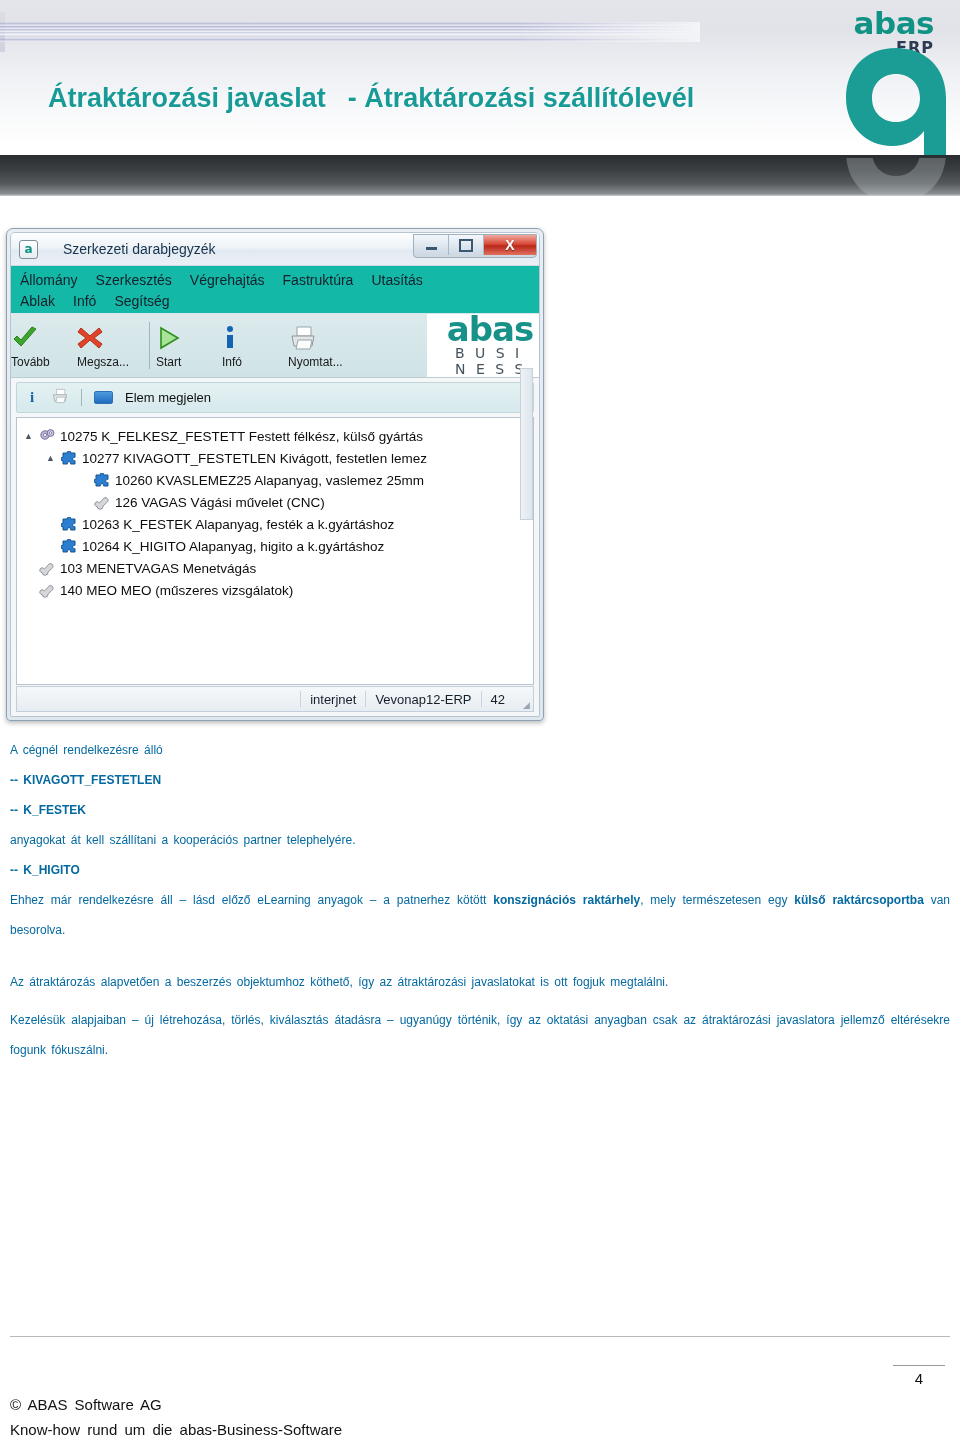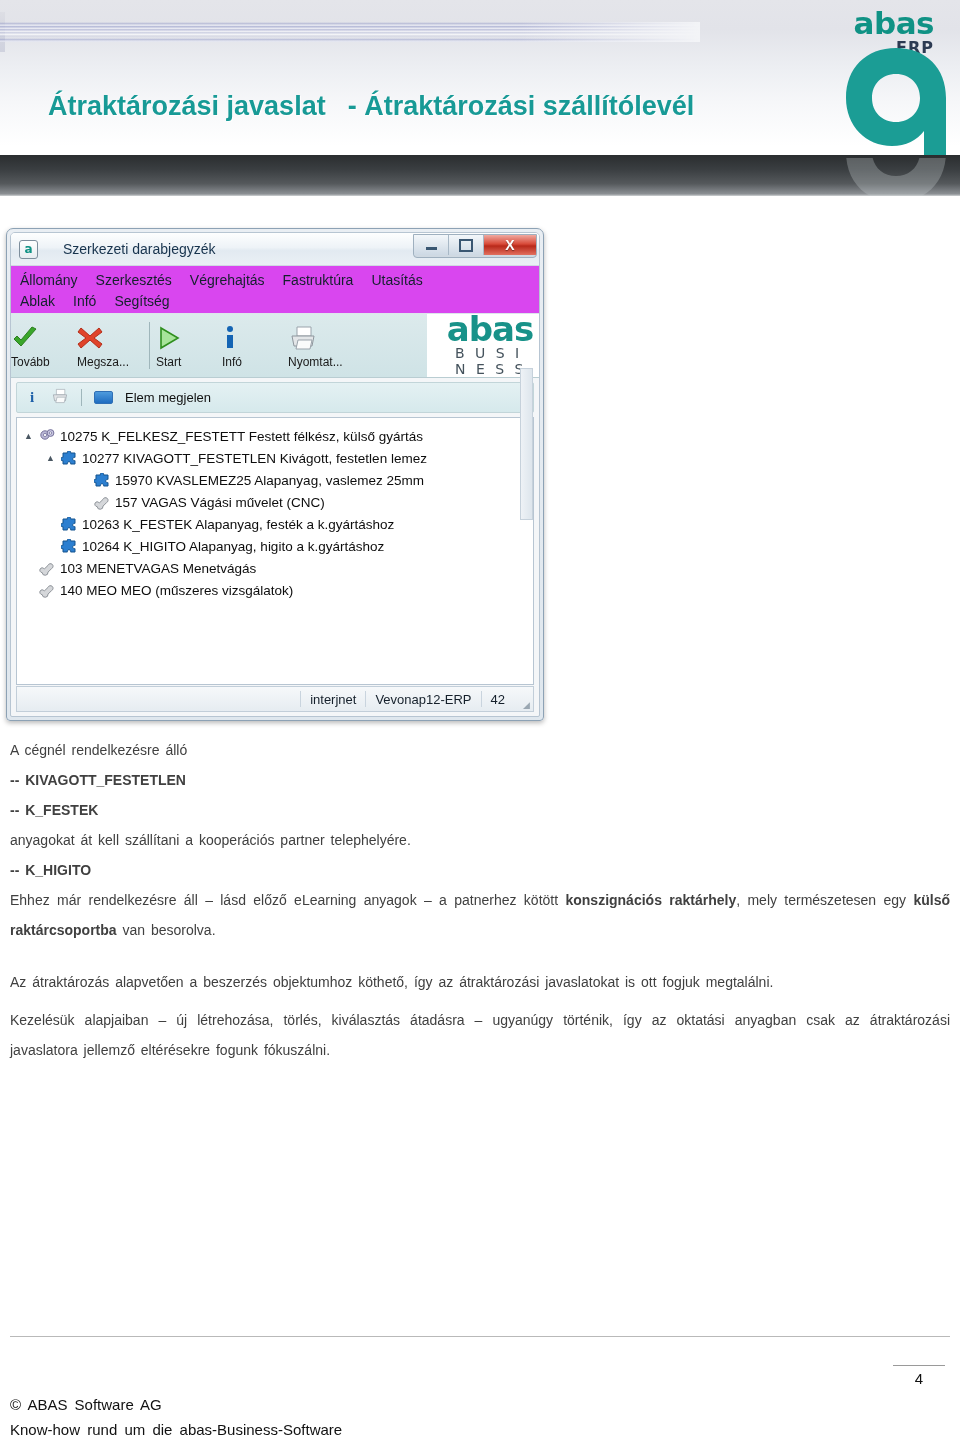--- a/index.html
+++ b/index.html
@@ -85,21 +85,21 @@
     font-size: 16px;
     color: #2c3a52;
     letter-spacing: 1px;
     display: block;
     margin-top: 1px;
   }
 
   .slide-title {
     position: absolute;
     left: 48px;
-    top: 91px;
+    top: 83px;
     font-family: "Liberation Sans", sans-serif;
     font-weight: bold;
     font-size: 27px;
     color: #189a96;
     text-shadow: 1px 1px 0 rgba(255,255,255,0.9);
     white-space: nowrap;
     letter-spacing: 0px;
   }
   .slide-title .ttl-sep { display:inline-block; width: 22px; }
 
@@ -205,21 +205,21 @@
     width: 52px;
     border-right: none;
     background: linear-gradient(180deg,#f0a9a0,#d84a38 45%,#b8291a 55%,#e2705f 100%);
     color: #fff;
     font-weight: bold;
     font-size: 14px;
     text-shadow: 0 1px 1px rgba(0,0,0,.4);
   }
 
   .menubar {
-    background: #d946ef;
+    background: #14b8a6;
     border-bottom: 1px solid #dde5ec;
     padding: 3px 0 2px 0;
   }
   .menurow {
     display: flex;
     padding-left: 9px;
     gap: 18px;
     height: 21px;
     align-items: center;
   }
@@ -383,22 +383,22 @@
 
   
   .doc {
     position: absolute;
     left: 0;
     top: 735px;
     width: 960px;
   }
   .para {
     font-family: "Liberation Sans", sans-serif;
-    font-size: 14px;
-    color: #404040;
+    font-size: 12px;
+    color: #0369a1;
     line-height: 30px;
     margin: 0 0 0 0;
     padding: 0 10px 0 10px;
     text-align: justify;
     word-spacing: 2px;
   }
   .para.nojust { text-align: left; }
   .para b { font-weight: bold; }
   .block-gap { height: 22px; }
 
@@ -597,31 +597,31 @@
         <span class="tlbl">10277 KIVAGOTT_FESTETLEN Kivágott, festetlen lemez</span>
       </div>
 
       <div class="tnode" style="padding-left:55px">
         <span class="tarrow"></span>
         <span class="tico">
           <svg width="16" height="15" viewBox="0 0 16 15">
             <path d="M2 2 h4.4 a1.7 1.7 0 1 1 3.2 0 H14 v4.4 a1.7 1.7 0 1 0 0 3.2 V13 H9.6 a1.7 1.7 0 1 0 -3.2 0 H2 V9.6 a1.7 1.7 0 1 1 0 -3.2 Z" fill="#2c7fd0" stroke="#14548f" stroke-width="1"></path>
           </svg>
         </span>
-        <span class="tlbl">15970 KVASLEMEZ25 Alapanyag, vaslemez 25mm</span>
+        <span class="tlbl">10260 KVASLEMEZ25 Alapanyag, vaslemez 25mm</span>
       </div>
 
       <div class="tnode" style="padding-left:55px">
         <span class="tarrow"></span>
         <span class="tico">
           <svg width="17" height="15" viewBox="0 0 17 15">
             <path d="M3.2 11.6 a2.4 2.4 0 1 1 2.1 -3.6 L9 4.4 a2.6 2.6 0 1 1 3.6 3.2 L9 11.1 a2.4 2.4 0 1 1 -5.8 .5 Z" fill="#d5d7da" stroke="#8d9298" stroke-width="1"></path>
           </svg>
         </span>
-        <span class="tlbl">157 VAGAS Vágási művelet (CNC)</span>
+        <span class="tlbl">126 VAGAS Vágási művelet (CNC)</span>
       </div>
 
       <div class="tnode" style="padding-left:22px">
         <span class="tarrow"></span>
         <span class="tico">
           <svg width="16" height="15" viewBox="0 0 16 15">
             <path d="M2 2 h4.4 a1.7 1.7 0 1 1 3.2 0 H14 v4.4 a1.7 1.7 0 1 0 0 3.2 V13 H9.6 a1.7 1.7 0 1 0 -3.2 0 H2 V9.6 a1.7 1.7 0 1 1 0 -3.2 Z" fill="#2c7fd0" stroke="#14548f" stroke-width="1"></path>
           </svg>
         </span>
         <span class="tlbl">10263 K_FESTEK Alapanyag, festék a k.gyártáshoz</span>

